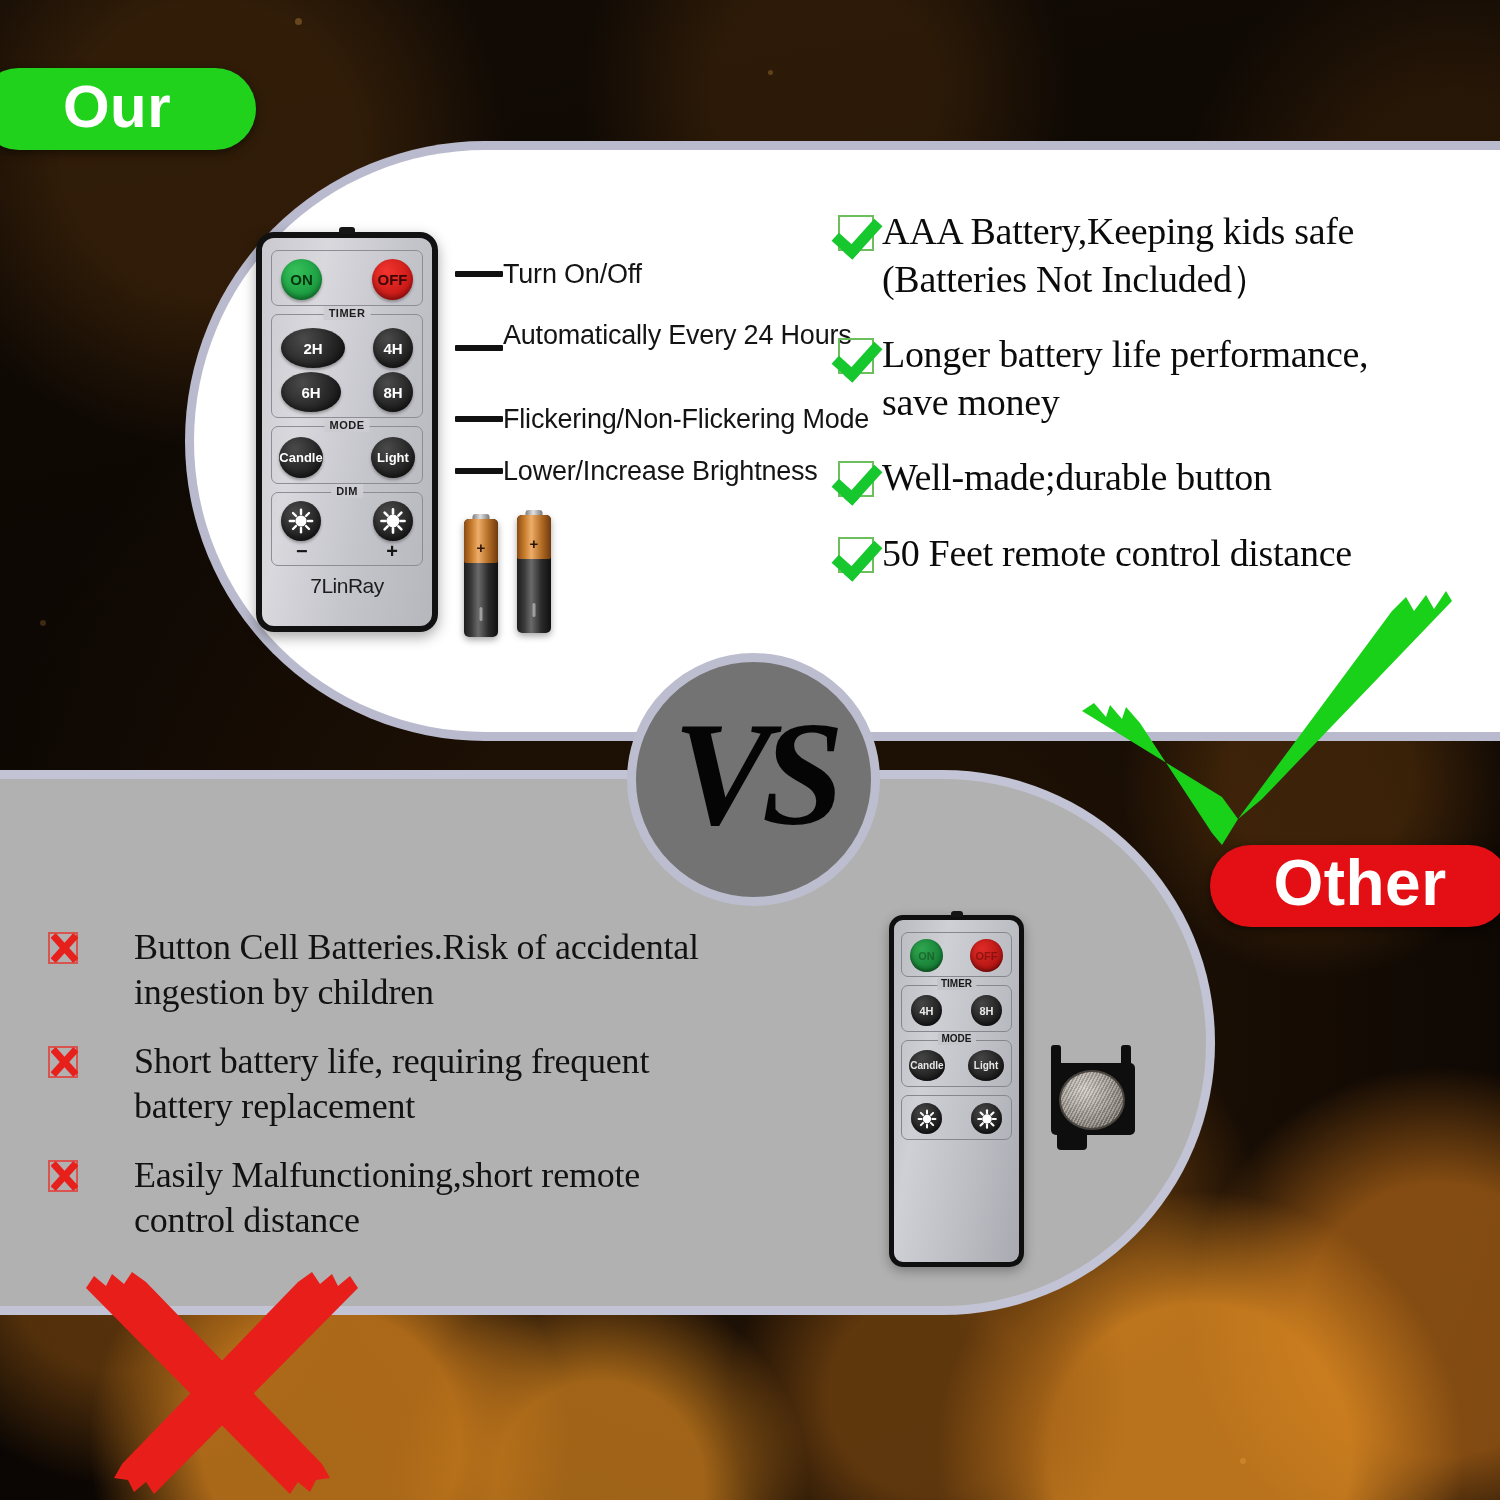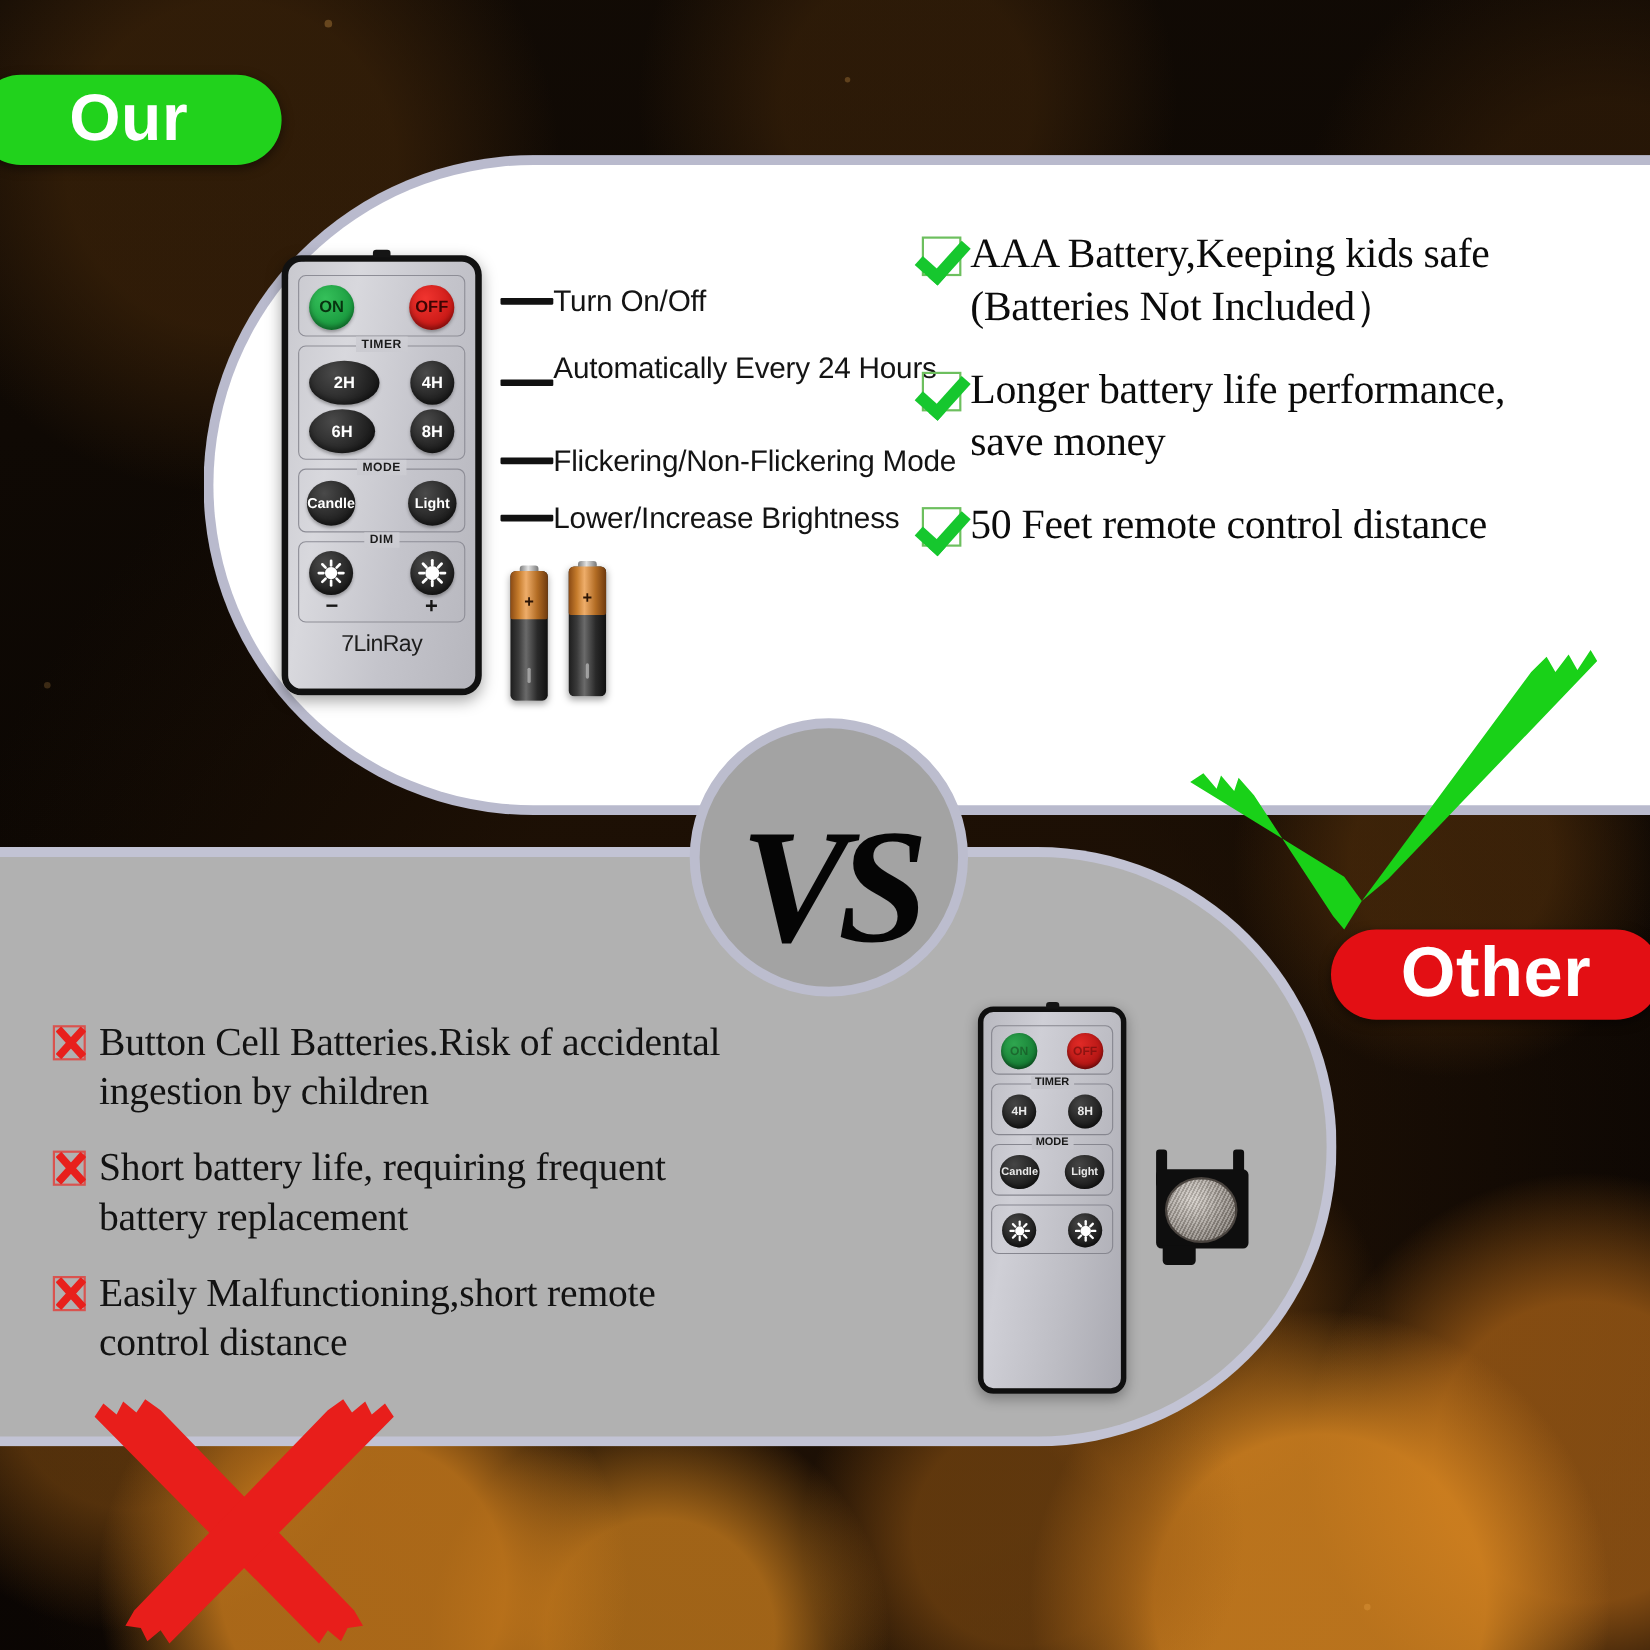--- a/index.html
+++ b/index.html
@@ -70,22 +70,22 @@
   }
   #other-badge span {
     color: #fff; font-size: 64px; font-weight: bold; letter-spacing: .5px;
     transform: translateY(-3px);
   }
 
   
   #vs-circle {
     position: absolute; left: 627px; top: 653px;
     width: 253px; height: 253px; border-radius: 50%;
-    background: #a3a3a3; border: 9px solid #bcbdce;
-    display: flex; align-items: flex-end; justify-content: center;
+    background: #737373; border: 9px solid #bcbdce;
+    display: flex; align-items: center; justify-content: center;
     z-index: 40;
   }
   #vs-circle span {
     font-family: "Liberation Serif", serif;
     font-size: 148px; font-weight: bold; font-style: italic;
     color: #050505; letter-spacing: -10px; transform: translateY(-6px);
   }
 
   
   #remote-big {
@@ -174,21 +174,21 @@
   }
   .chk-box::after {
     content: ""; position: absolute; left: 3px; top: -6px;
     width: 17px; height: 34px; border: solid #16c72e;
     border-width: 0 11px 11px 0; transform: rotate(42deg);
   }
   #cons { position: absolute; left: 48px; top: 925px; width: 800px; }
   .con-row { display: flex; align-items: flex-start; margin-bottom: 24px; }
   .con-text {
     font-family: "Liberation Serif", serif;
-    font-size: 36px; color: #121212; line-height: 1.25; letter-spacing: -.2px;
+    font-size: 36px; color: #121212; line-height: 1.25; letter-spacing: -.2px; margin-left: 44px;
   }
   .x-box {
     flex: 0 0 auto; width: 30px; height: 32px;
     border: 2px solid #d9534f; margin: 7px 12px 0 0; position: relative;
   }
   .x-box::before, .x-box::after {
     content: ""; position: absolute; left: 11px; top: -3px;
     width: 7px; height: 34px; background: #e8201c; border-radius: 1px;
   }
   .x-box::before { transform: rotate(42deg); }
@@ -361,20 +361,24 @@
     <div class="pro-text" style="white-space:pre-line">AAA Battery,Keeping kids safe
 (Batteries Not Included）</div>
   </div>
   <div class="pro-row">
     <div class="chk-box"></div>
     <div class="pro-text" style="white-space:pre-line">Longer battery life performance,
 save money</div>
   </div>
   <div class="pro-row">
     <div class="chk-box"></div>
+    <div class="pro-text" style="white-space:pre-line">Well-made;durable button</div>
+  </div>
+  <div class="pro-row">
+    <div class="chk-box"></div>
     <div class="pro-text" style="white-space:pre-line">50 Feet remote control distance</div>
   </div>
 </div>
 
 <div id="other-card"></div>
 
 <div id="cons">
   <div class="con-row">
     <div class="x-box"></div>
     <div class="con-text" style="white-space:pre-line">Button Cell Batteries.Risk of accidental

